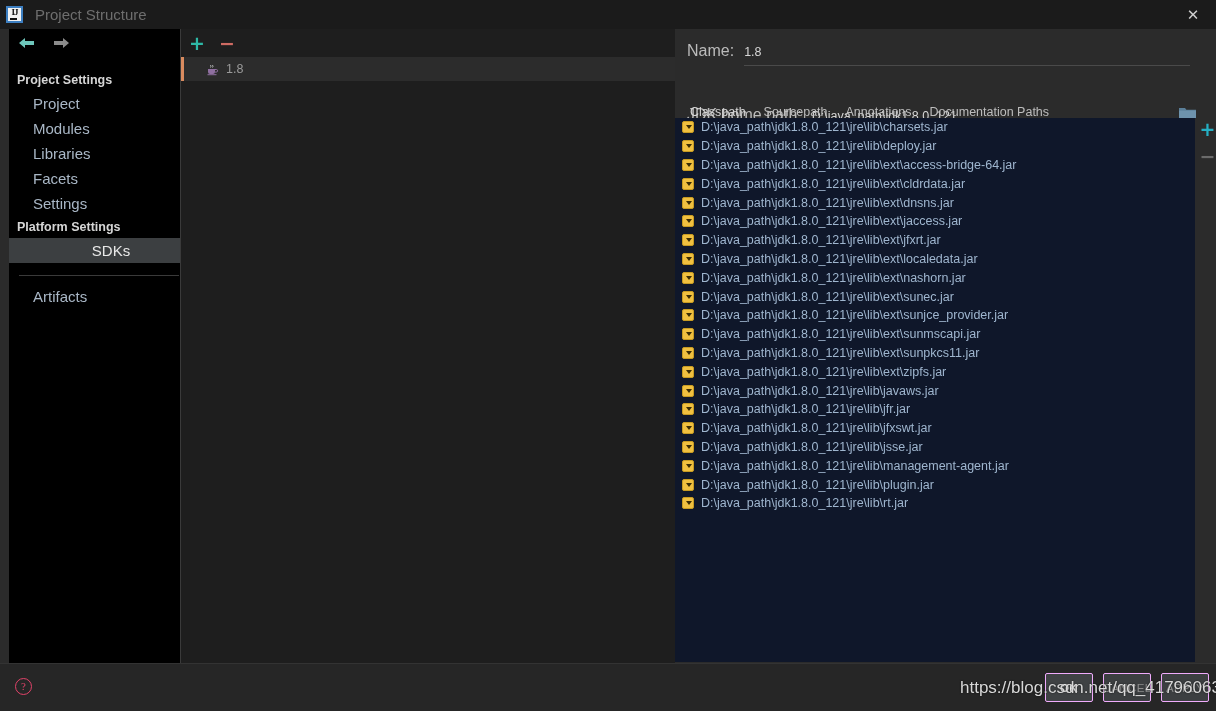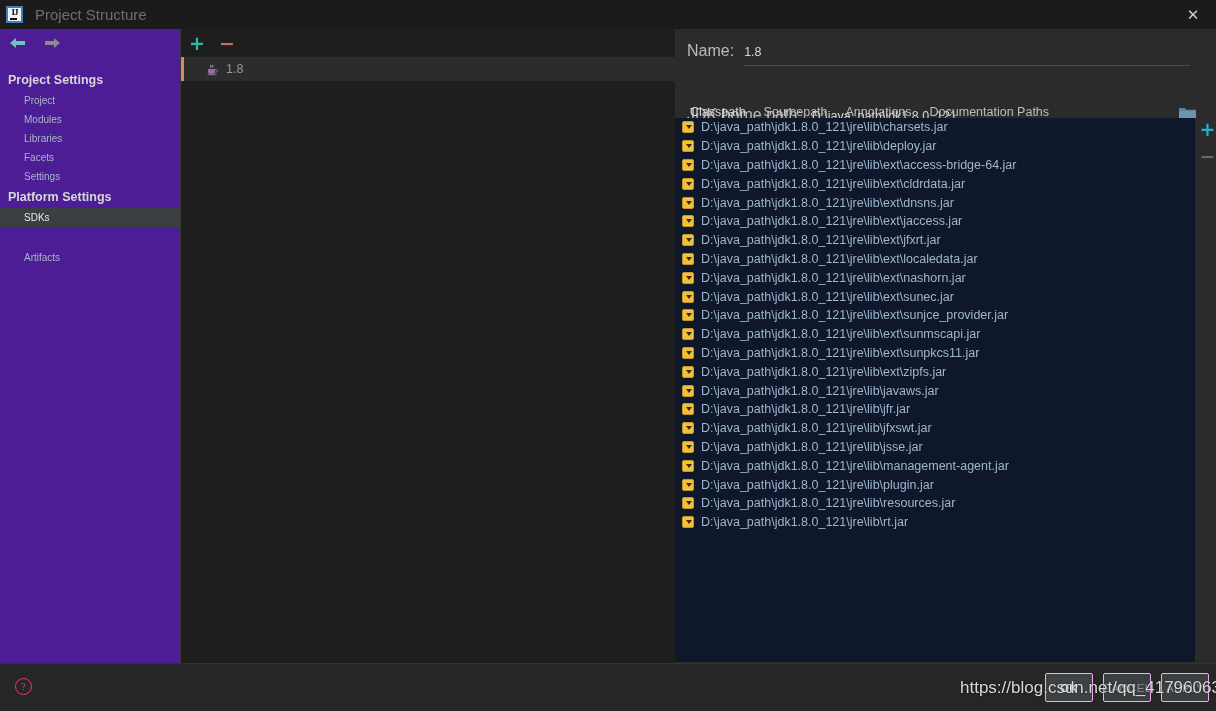--- a/index.html
+++ b/index.html
@@ -34,38 +34,38 @@
     margin-left:12px; font-size:15px; color:#6e6e6e;
   }
   .close-btn {
     position:absolute; right:0; top:0; width:46px; height:29px;
     display:flex; align-items:center; justify-content:center;
     color:#cfcfcf; font-size:15px; line-height:1;
   }
 
   
   .sidebar {
-    position:absolute; left:0; top:29px; width:180px; height:634px;
-    background:#4c1d95;
+    position:absolute; left:9px; top:29px; width:180px; height:634px;
+    background:#000000;
   }
   .navbtns { height:28px; display:flex; align-items:center; padding-left:8px; gap:14px; }
   .arrow { width:20px; height:14px; position:relative; }
   .arrow svg { display:block; }
 
   .side-list { margin-top:12px; }
   .side-group {
     font-size:12.5px; font-weight:bold; color:#d6d6d6;
     padding:4px 0 4px 8px;
   }
   .side-item {
-    font-size:10px; color:#a9b7c6;
+    font-size:15px; color:#a9b7c6;
     padding:4px 0 4px 24px;
   }
   .side-item.selected {
-    background:#3c3f41; color:#e8e8e8;
+    background:#3c3f41; color:#e8e8e8;text-align:center;
   }
   .side-sep { height:1px; background:#3a3a3a; margin:12px 10px 8px 10px; }
 
   
   .midpanel {
     position:absolute; left:180px; top:29px; width:495px; height:634px;
     background:#1e1e1e;
     border-left:1px solid #3a3a3a;
   }
   .mid-toolbar { height:28px; display:flex; align-items:center; padding-left:8px; gap:14px; }
@@ -347,24 +347,20 @@
       <div class="jar-row">
         <span class="jar-icon"></span>
         <span class="jar-text">D:\java_path\jdk1.8.0_121\jre\lib\management-agent.jar</span>
       </div>
       <div class="jar-row">
         <span class="jar-icon"></span>
         <span class="jar-text">D:\java_path\jdk1.8.0_121\jre\lib\plugin.jar</span>
       </div>
       <div class="jar-row">
         <span class="jar-icon"></span>
-        <span class="jar-text">D:\java_path\jdk1.8.0_121\jre\lib\resources.jar</span>
-      </div>
-      <div class="jar-row">
-        <span class="jar-icon"></span>
         <span class="jar-text">D:\java_path\jdk1.8.0_121\jre\lib\rt.jar</span>
       </div>
     </div>
 
   <div class="jar-sidebtns">
     <span class="jsb-plus">+</span>
     <span class="jsb-minus">−</span>
   </div>
 
   <div class="bottombar">

